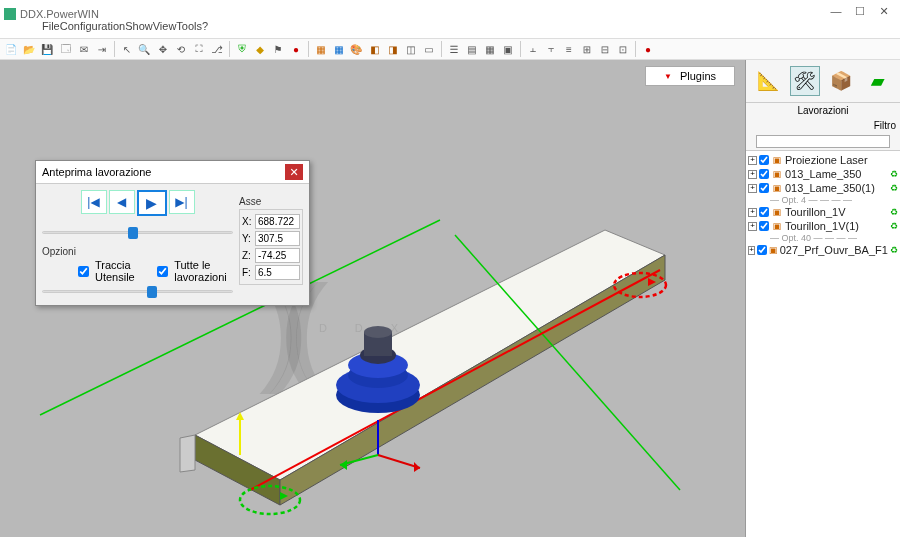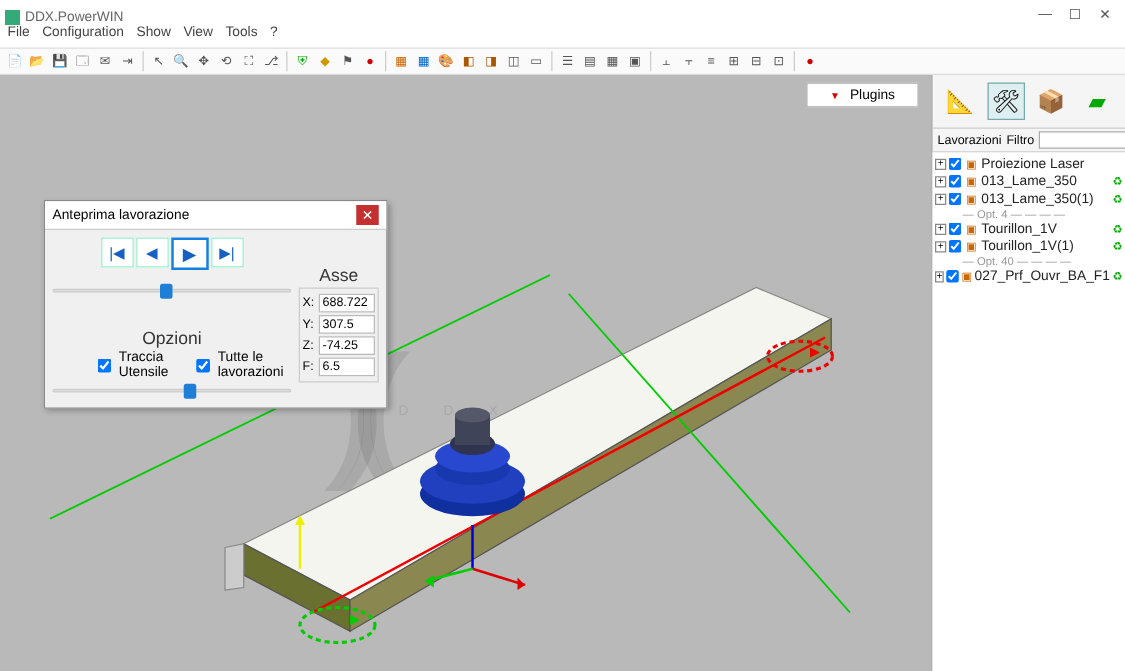--- a/index.html
+++ b/index.html
@@ -3,21 +3,21 @@
 <meta charset="utf-8">
 <style>
 * { margin: 0; padding: 0; box-sizing: border-box; font-family: "Segoe UI", Tahoma, sans-serif; font-size: 11px; }
 body { width: 900px; height: 537px; background: #fff; overflow: hidden; position: relative; }
 
 .titlebar { height: 20px; display: flex; align-items: flex-end; padding: 0 4px; color: #666; }
 .titlebar .app-icon { width: 12px; height: 12px; background: #3a7; margin-right: 4px; }
 .titlebar .title { flex: 1; }
 .titlebar .winbtn { width: 24px; height: 18px; display: flex; align-items: center; justify-content: center; color: #555; cursor: default; }
 
-.menubar { height: 18px; display: flex; gap: 10px; padding: 0 6px; color: #444; }
+.menubar { height: 18px; display: flex; padding: 0 6px; color: #444; margin-left: 36px; }
 .menubar span { cursor: default; }
 
 .toolbar { height: 22px; display: flex; align-items: center; gap: 2px; padding: 0 4px; border-top: 1px solid #ddd; border-bottom: 1px solid #ddd; background: #fafafa; }
 .toolbar .tbtn { width: 16px; height: 16px; display: inline-flex; align-items: center; justify-content: center; font-size: 10px; color: #555; cursor: default; }
 .toolbar .sep { width: 1px; height: 16px; background: #ccc; margin: 0 2px; }
 
 .main { display: flex; height: calc(537px - 60px); }
 .viewport { flex: 1; position: relative; background: #b9b9b9; overflow: hidden; }
 .rightpane { width: 155px; border-left: 1px solid #999; display: flex; flex-direction: column; background: #f5f5f5; }
 
@@ -29,32 +29,32 @@
 .dialog .dlg-close { background: #c43030; color: #fff; width: 18px; height: 16px; display: flex; align-items: center; justify-content: center; cursor: default; }
 .dialog .dlg-body { display: flex; }
 .dialog .left-col { flex: 1; padding: 6px; }
 .dialog .right-col { width: 70px; padding: 6px 6px 6px 0; }
 .media-btns { display: flex; justify-content: center; gap: 2px; margin-bottom: 8px; }
 .media-btns .mbtn { width: 26px; height: 24px; border: 1px solid #9ec; background: #fff; display: flex; align-items: center; justify-content: center; color: #1560c0; font-size: 12px; cursor: default; }
 .media-btns .mbtn.play { border: 2px solid #1580e0; width: 30px; height: 26px; font-size: 14px; }
 .slider-row { height: 16px; display: flex; align-items: center; }
 .slider-row .track { flex: 1; height: 3px; background: #ddd; border: 1px solid #ccc; border-radius: 2px; position: relative; }
 .slider-row .thumb { position: absolute; top: -5px; width: 10px; height: 12px; background: #1f7fd6; border-radius: 2px; }
-.fieldset-label { font-size: 14px; color: #333; margin-top: 22px; text-align: center; }
+.fieldset-label { font-size: 10px; color: #333; margin-top: 6px; }
 .opt-row { display: flex; gap: 6px; margin-top: 2px; font-size: 10px; align-items: center; padding-left: 36px; }
 .opt-row input[type=checkbox] { width: 11px; height: 11px; }
 .axis-field { border: 1px solid #ccc; margin-top: 2px; padding: 2px; }
 .axis-row { display: flex; align-items: center; gap: 3px; margin: 2px 0; }
 .axis-row label { width: 10px; font-size: 10px; }
 .axis-row input { flex: 1; width: 40px; border: 1px solid #bbb; padding: 1px 2px; font-size: 10px; }
 
 .rightpane .icon-row { display: flex; gap: 4px; padding: 6px; justify-content: space-around; }
 .rightpane .icon-row .big-icon { width: 30px; height: 30px; border: 1px solid transparent; display: flex; align-items: center; justify-content: center; font-size: 18px; }
 .rightpane .icon-row .big-icon.sel { border: 1px solid #7aa; background: #dfeef0; }
-.rightpane .filter-row { display: flex; align-items: center; padding: 2px 4px; gap: 4px; border-top: 1px solid #ccc; border-bottom: 1px solid #ccc; }
+.rightpane .filter-row { display: flex; align-items: center; padding: 2px 4px; gap: 4px; border-top: 1px solid #ccc; border-bottom: 1px solid #ccc; flex-direction: column; }
 .rightpane .filter-row label { font-size: 10px; }
 .rightpane .filter-row input { flex: 1; border: 1px solid #aaa; height: 14px; font-size: 10px; }
 .tree { padding: 2px; font-size: 10px; overflow: auto; background: #fff; flex: 1; }
 .tree .node { display: flex; align-items: center; gap: 2px; padding: 1px 0; white-space: nowrap; }
 .tree .node .exp { width: 9px; height: 9px; border: 1px solid #888; display: inline-flex; align-items: center; justify-content: center; font-size: 8px; line-height: 1; cursor: default; }
 .tree .node .cb { width: 10px; height: 10px; }
 .tree .node .ic { width: 12px; height: 12px; display: inline-flex; align-items: center; justify-content: center; font-size: 9px; }
 .tree .node .lbl { color: #222; }
 .tree .node .green-ic { color: #0a0; margin-left: auto; font-size: 9px; }
 .tree .opt-line { color: #999; font-size: 9px; padding-left: 22px; }

